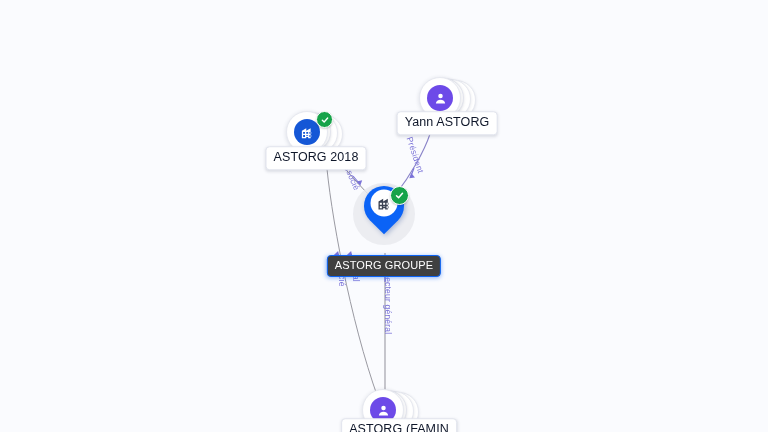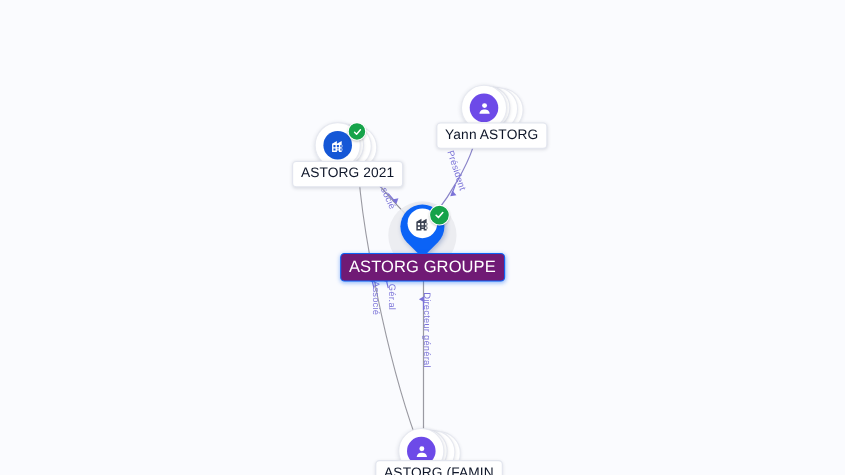--- a/index.html
+++ b/index.html
@@ -33,25 +33,26 @@
     line-height: 1;
     padding: 4px 7px 5px 7px;
     border-radius: 4px;
     background: #ffffff;
     color: #0f172a;
     border: 1px solid #e2e5ee;
     box-shadow: 0 1px 3px rgba(40,50,80,.14);
     letter-spacing: .1px;
   }
   .label-chip.primary {
-    background: #701a75;
+    background: #404040;
     color: #ffffff;
     border-color: #0b63f6;
     box-shadow: 0 1px 4px rgba(11,99,246,.45);
-    font-size: 15px;
+    font-size: 11px;
+    margin-top: 23px;
   }
 
   
   .pin-node {
     position: absolute;
     transform: translate(-50%, -50%);
     width: 64px;
     height: 64px;
   }
   .pin-halo {
@@ -213,21 +214,21 @@
         </svg>
       </div>
     </div>
     <div class="badge-check" style="left:30px; top:2px;">
       <svg width="8" height="8" viewBox="0 0 24 24" fill="none" stroke="#ffffff" stroke-width="4" stroke-linecap="round" stroke-linejoin="round">
         <path d="M4 12.5 L9.5 18 L20 6"></path>
       </svg>
     </div>
   </div>
 
-  <div class="label-chip" style="left:316px; top:158px;">ASTORG 2021</div>
+  <div class="label-chip" style="left:316px; top:158px;">ASTORG 2018</div>
 
   <div class="stack-node" style="left:447px; top:99px;">
     <div class="stack-card c3"></div>
     <div class="stack-card c2"></div>
     <div class="stack-card c1"></div>
     <div class="stack-face">
       <div class="disc person">
         <svg width="15" height="15" viewBox="0 0 24 24" fill="#ffffff">
           <circle cx="12" cy="8" r="3.6"></circle>
           <path d="M4.6 20c0-4.1 3.4-6.2 7.4-6.2s7.4 2.1 7.4 6.2z"></path>

